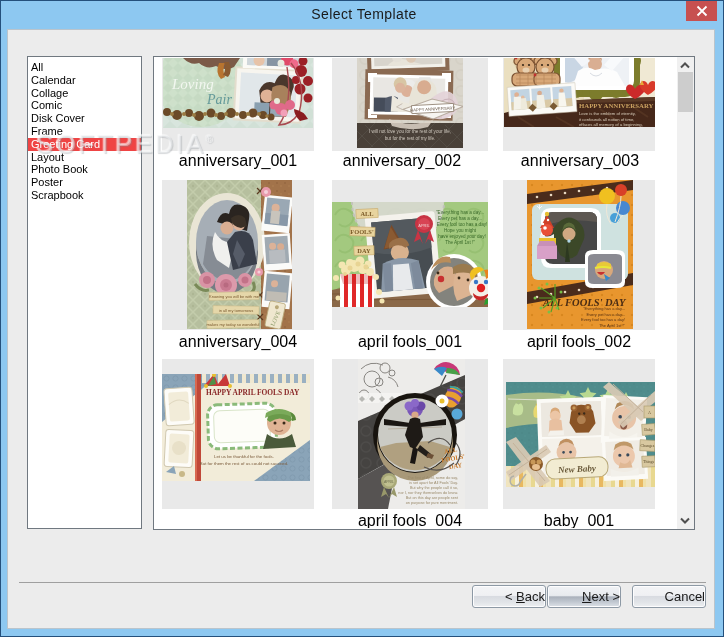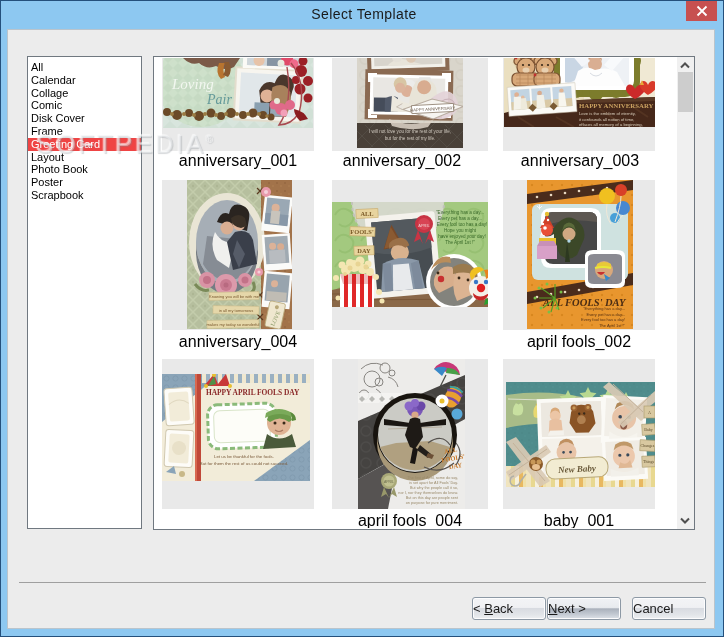--- a/index.html
+++ b/index.html
@@ -20,22 +20,22 @@
 #tpanel{position:absolute;left:153px;top:56px;width:542px;height:474px;background:#fff;
   border:1px solid #707880;box-sizing:border-box}
 #sbar{position:absolute;left:677px;top:57px;width:17px;height:472px;background:#f0f0f0}
 #sbar .thumb{position:absolute;left:1px;top:15px;width:15px;height:40px;background:#cdcdcd}
 #sbar svg{position:absolute;left:3px}
 #view{position:absolute;left:154px;top:58px;width:523px;height:470px;overflow:hidden}
 .cell{position:absolute;background:#e9e9e9}
 .cap{position:absolute;font-size:16px;color:#000;text-align:center;width:160px;height:13px;line-height:13px}
 .thm{position:absolute}
 #sep{position:absolute;left:19px;top:582px;width:687px;height:1px;background:#9f9f9f}
-.btn{position:absolute;top:597px;width:74px;height:23px;box-sizing:border-box;
-  border:1px solid #8d99a5;border-radius:3px;font-size:13px;color:#1a1a1a;text-align:left;line-height:21px;
+.btn{position:absolute;top:585px;width:74px;height:23px;box-sizing:border-box;
+  border:1px solid #8d99a5;border-radius:3px;font-size:13px;color:#1a1a1a;text-align:right;line-height:21px;
   background:linear-gradient(180deg,#f3f4f6 0%,#eff0f3 45%,#d8dbe1 50%,#e2e5e9 80%,#eef0f2 100%);
   box-shadow:inset 0 0 0 1px #fdfdfe}
 #next{background:linear-gradient(180deg,#f0f2f5 0%,#e8ebef 45%,#aab1bc 52%,#c0c7d0 75%,#dde2e8 100%)}
 #wm{position:absolute;left:36px;top:129px;width:400px;font-size:26px;font-weight:normal;
   letter-spacing:2.5px;color:rgba(242,244,246,0.45);z-index:50;
   text-shadow:1px 1px 1px rgba(132,137,142,0.32),-1px -1px 1px rgba(255,255,255,0.6)}
 #wm sup{font-size:10px}
 </style>
 </head>
 <body>
@@ -67,20 +67,21 @@
 <div class="cell" style="left:8px;top:122px;width:152px;height:150px"></div>
 <div class="cell" style="left:178px;top:122px;width:156px;height:150px"></div>
 <div class="cell" style="left:349px;top:122px;width:152px;height:150px"></div>
 <div class="cell" style="left:8px;top:301px;width:152px;height:150px"></div>
 <div class="cell" style="left:178px;top:301px;width:156px;height:150px"></div>
 <div class="cell" style="left:349px;top:301px;width:152px;height:150px"></div>
 <div class="cap" style="left:4px;top:96px">anniversary_001</div>
 <div class="cap" style="left:168px;top:96px">anniversary_002</div>
 <div class="cap" style="left:346px;top:96px">anniversary_003</div>
 <div class="cap" style="left:4px;top:277px">anniversary_004</div>
+<div class="cap" style="left:176px;top:277px">april fools_001</div>
 <div class="cap" style="left:345px;top:277px">april fools_002</div>
 <div class="cap" style="left:176px;top:456px">april fools_004</div>
 <div class="cap" style="left:345px;top:456px">baby_001</div>
 
 <svg class="thm" style="left:9px;top:-35px" width="150" height="105" viewBox="0 0 150 105">
 <rect width="150" height="105" fill="#d8e5dd"></rect>
 <rect width="150" height="105" fill="url(#arg)" opacity="0.45"></rect>
 <defs>
         <pattern id="arg" width="14" height="14" patternUnits="userSpaceOnUse">
 <path d="M0 7 L7 0 L14 7 L7 14 Z" fill="#c8dacd"></path>

